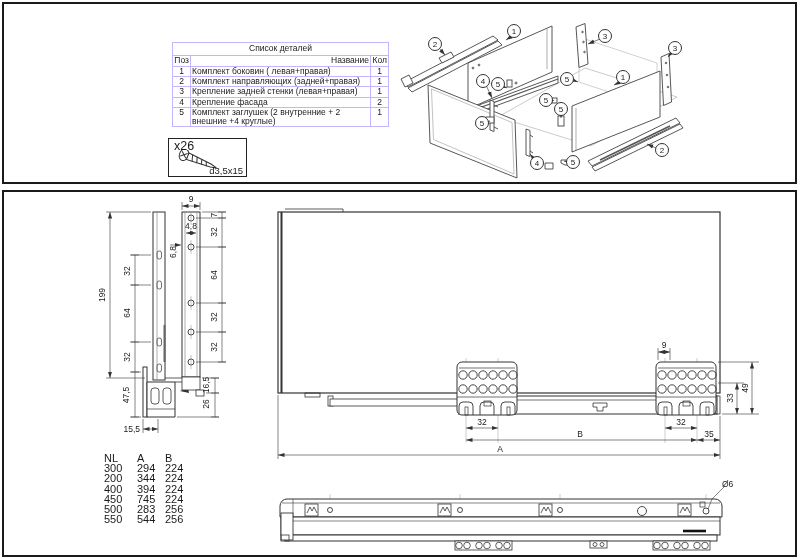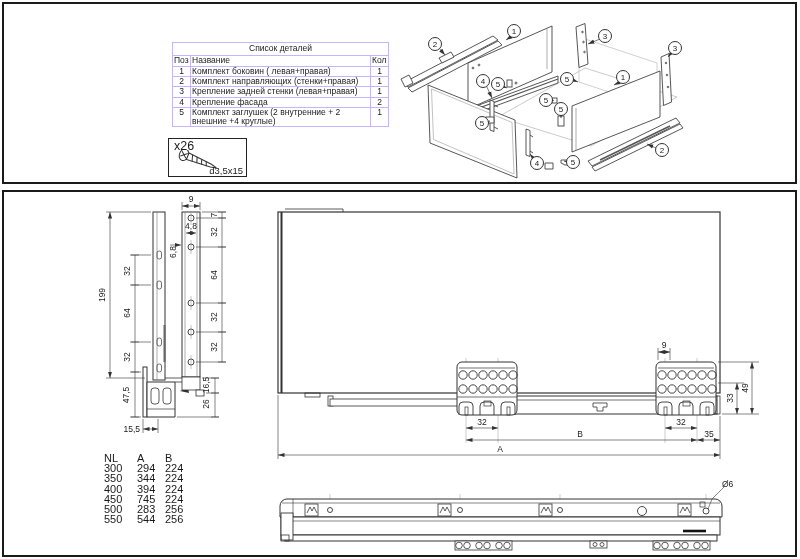--- a/index.html
+++ b/index.html
@@ -8,21 +8,21 @@
   .abs{position:absolute;}
   .frame{position:absolute;border:2px solid #1a1a1a;background:#fff;box-sizing:border-box;}
   
   .bullets{left:183px;top:11px;font-size:11.5px;line-height:15px;white-space:pre;}
   
   table.parts{position:absolute;left:172px;top:42px;width:216px;border-collapse:collapse;
               font-size:8.5px;line-height:1.08;table-layout:fixed;}
   table.parts td{border:1px solid #c4b5fd;padding:0 1px;vertical-align:middle;}
   table.parts td.c{text-align:center;}
   table.parts tr.title td{text-align:center;height:12px;}
-  table.parts tr.hdr td{text-align:left;height:10px;}
+  table.parts tr.hdr td{text-align:right;height:10px;}
   table.parts col.pos{width:18px;} table.parts col.name{width:180px;} table.parts col.qty{width:18px;}
   
   .screwbox{position:absolute;border:1.5px solid #222;background:#fff;box-sizing:border-box;}
   .screwbox .cnt{position:absolute;left:5px;top:0px;font-size:12.5px;}
   .screwbox .sz{position:absolute;right:3px;bottom:0px;font-size:9.5px;}
   
   .sizes{left:104px;top:453px;font-size:11px;line-height:10.2px;}
   .sizes .r span{display:inline-block;}
   .sizes .c1{width:33px;} .sizes .c2{width:28px;} .sizes .c3{width:28px;}
   svg{position:absolute;left:0;top:0;}
@@ -442,21 +442,21 @@
       <td>Название</td>
       <td>Кол</td>
     </tr>
     <tr>
       <td class="c">1</td>
       <td>Комплект боковин ( левая+правая)</td>
       <td class="c">1</td>
     </tr>
     <tr>
       <td class="c">2</td>
-      <td>Комплект направляющих (стенки+правая)</td>
+      <td>Комплект направляющих (задней+правая)</td>
       <td class="c">1</td>
     </tr>
     <tr>
       <td class="c">3</td>
       <td>Крепление задней стенки (левая+правая)</td>
       <td class="c">1</td>
     </tr>
     <tr>
       <td class="c">4</td>
       <td>Крепление фасада</td>
@@ -488,21 +488,21 @@
   </div>
 
   <div class="abs sizes">
     <div class="r">
       <span class="c1">NL</span><span class="c2">A</span><span class="c3">B</span>
     </div>
     <div class="r">
       <span class="c1">300</span><span class="c2">294</span><span class="c3">224</span>
     </div>
     <div class="r">
-      <span class="c1">350</span><span class="c2">344</span><span class="c3">224</span>
+      <span class="c1">200</span><span class="c2">344</span><span class="c3">224</span>
     </div>
     <div class="r">
       <span class="c1">400</span><span class="c2">394</span><span class="c3">224</span>
     </div>
     <div class="r">
       <span class="c1">450</span><span class="c2">745</span><span class="c3">224</span>
     </div>
     <div class="r">
       <span class="c1">500</span><span class="c2">283</span><span class="c3">256</span>
     </div>

